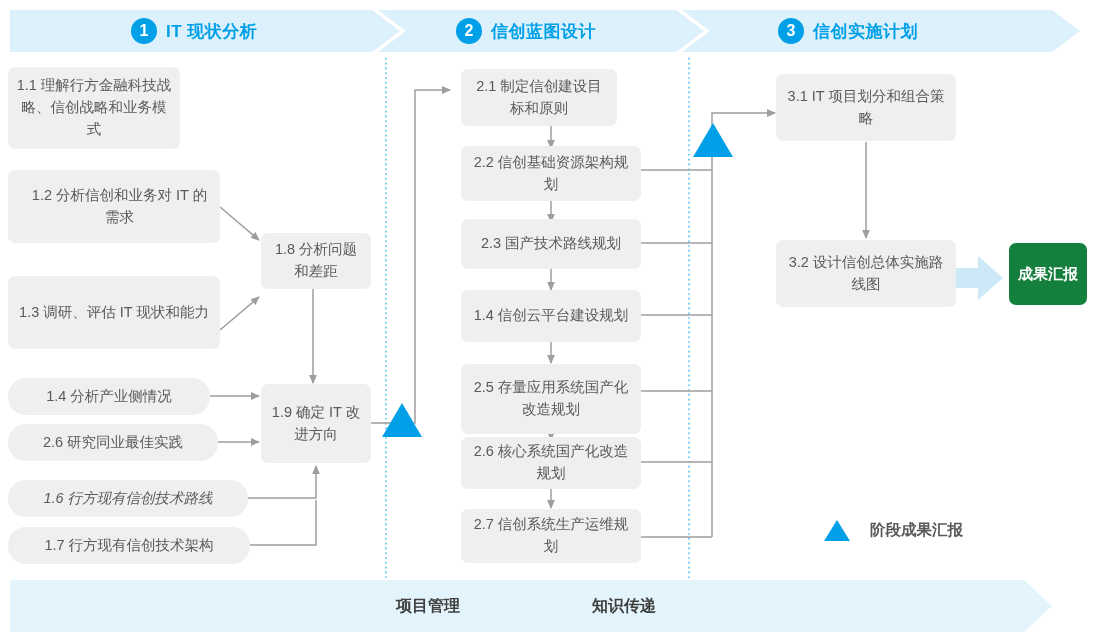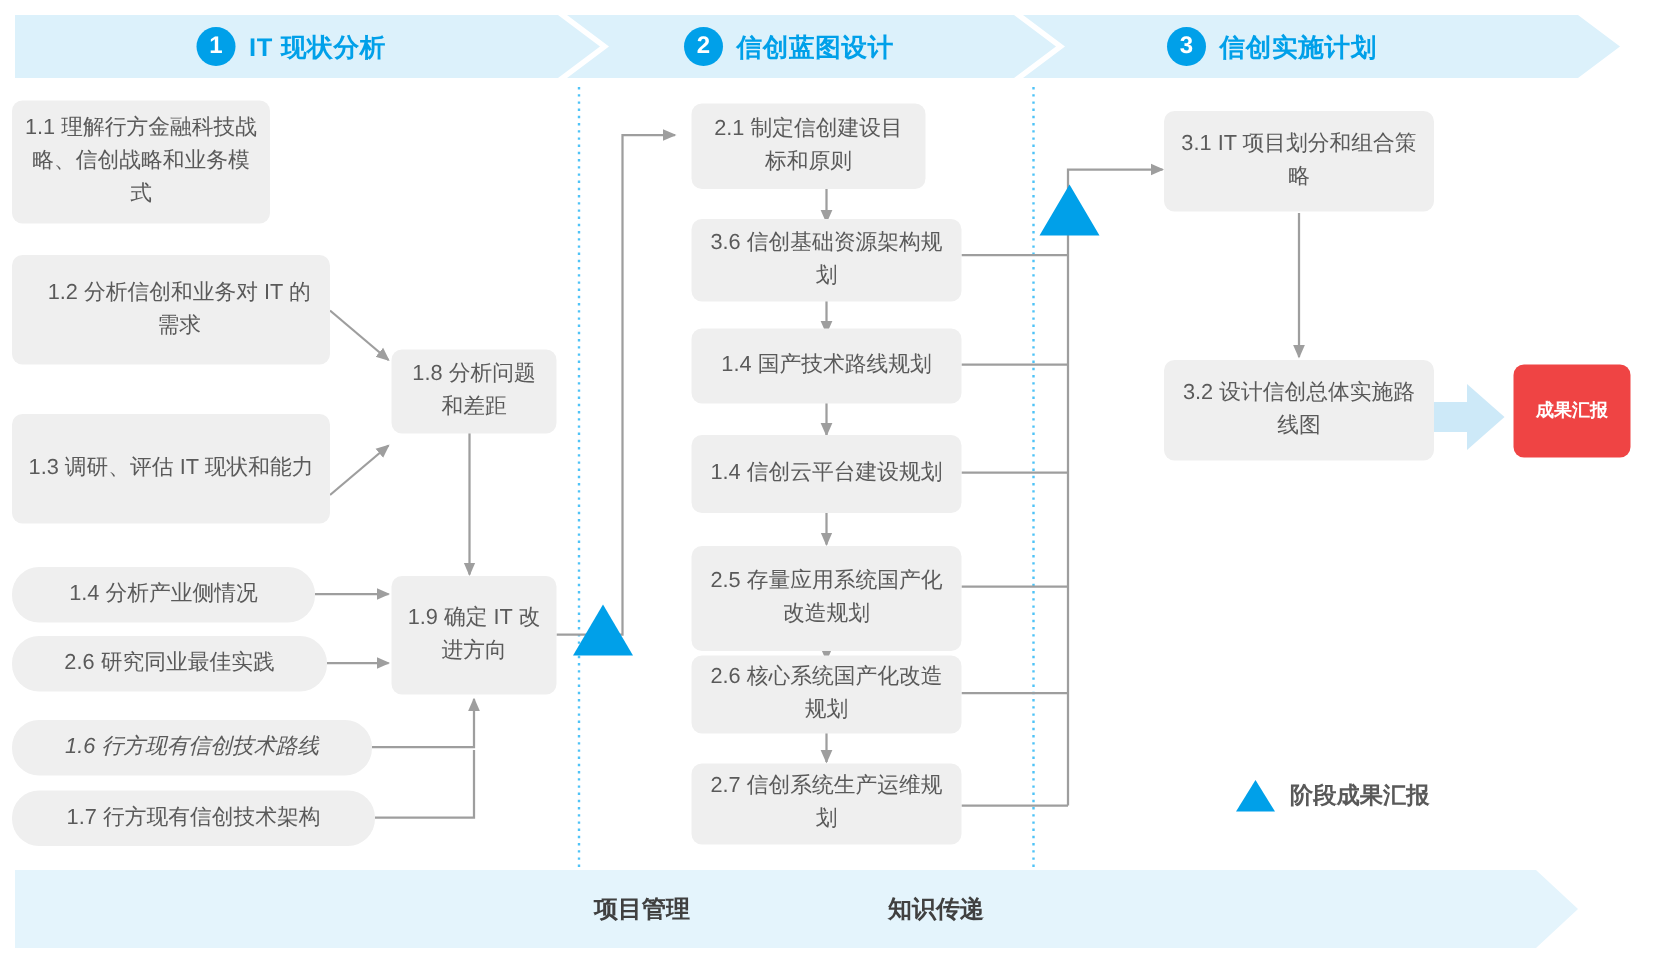--- a/index.html
+++ b/index.html
@@ -17,26 +17,26 @@
              justify-content:center;line-height:1;}
   .phase-text{font-size:17px;font-weight:bold;color:#00A0E9;white-space:nowrap;letter-spacing:.5px;}
 
   
   .node{position:absolute;background:#EFEFEF;border-radius:7px;display:flex;
         align-items:center;justify-content:center;text-align:center;
         font-size:14.5px;color:#5a5a5a;line-height:1.5;padding:0 8px;
         box-sizing:border-box;z-index:4;}
   .node.pill{border-radius:18px;}
 
-  .result-badge{position:absolute;background:#ef4444;border-radius:7px;color:#fff;
-        font-size:12px;font-weight:bold;line-height:1.45;display:flex;
+  .result-badge{position:absolute;background:#15803d;border-radius:7px;color:#fff;
+        font-size:15px;font-weight:bold;line-height:1.45;display:flex;
         align-items:center;justify-content:center;text-align:center;z-index:4;}
 
   
-  .legend{position:absolute;display:flex;align-items:center;gap:10px;z-index:5;}
+  .legend{position:absolute;display:flex;align-items:center;gap:20px;z-index:5;}
   .legend-tri{width:0;height:0;border-left:13px solid transparent;
               border-right:13px solid transparent;border-bottom:21px solid #00A0E9;}
   .legend-text{font-size:15.5px;font-weight:bold;color:#595959;white-space:nowrap;}
 
   
   .bottom-label{position:absolute;font-size:16px;font-weight:bold;color:#404040;
                 white-space:nowrap;z-index:5;}
 </style>
 </head>
 <body>
@@ -129,22 +129,22 @@
   <div class="node" style="left:8px;top:170px;width:212px;height:73px;padding-left:19px;">1.2 分析信创和业务对 IT 的需求</div>
   <div class="node" style="left:8px;top:276px;width:212px;height:73px;">1.3 调研、评估 IT 现状和能力</div>
   <div class="node pill" style="left:8px;top:378px;width:202px;height:37px;">1.4 分析产业侧情况</div>
   <div class="node pill" style="left:8px;top:424px;width:210px;height:37px;">2.6 研究同业最佳实践</div>
   <div class="node pill" style="left:8px;top:480px;width:240px;height:37px;font-style:italic;">1.6 行方现有信创技术路线</div>
   <div class="node pill" style="left:8px;top:527px;width:242px;height:37px;">1.7 行方现有信创技术架构</div>
   <div class="node" style="left:261px;top:233px;width:110px;height:56px;">1.8 分析问题和差距</div>
   <div class="node" style="left:261px;top:384px;width:110px;height:79px;text-align:center;">1.9 确定 IT 改进方向</div>
 
   <div class="node" style="left:461px;top:69px;width:156px;height:57px;">2.1 制定信创建设目标和原则</div>
-  <div class="node" style="left:461px;top:146px;width:180px;height:55px;">3.6 信创基础资源架构规划</div>
-  <div class="node" style="left:461px;top:219px;width:180px;height:50px;">1.4 国产技术路线规划</div>
+  <div class="node" style="left:461px;top:146px;width:180px;height:55px;">2.2 信创基础资源架构规划</div>
+  <div class="node" style="left:461px;top:219px;width:180px;height:50px;">2.3 国产技术路线规划</div>
   <div class="node" style="left:461px;top:290px;width:180px;height:52px;">1.4 信创云平台建设规划</div>
   <div class="node" style="left:461px;top:364px;width:180px;height:70px;">2.5 存量应用系统国产化改造规划</div>
   <div class="node" style="left:461px;top:437px;width:180px;height:52px;">2.6 核心系统国产化改造规划</div>
   <div class="node" style="left:461px;top:509px;width:180px;height:54px;">2.7 信创系统生产运维规划</div>
 
   <div class="node" style="left:776px;top:74px;width:180px;height:67px;">3.1 IT 项目划分和组合策略</div>
   <div class="node" style="left:776px;top:240px;width:180px;height:67px;">3.2 设计信创总体实施路线图</div>
   <div class="result-badge" style="left:1009px;top:243px;width:78px;height:62px;">成果汇报</div>
 
   <div class="legend" style="left:824px;top:520px;">

